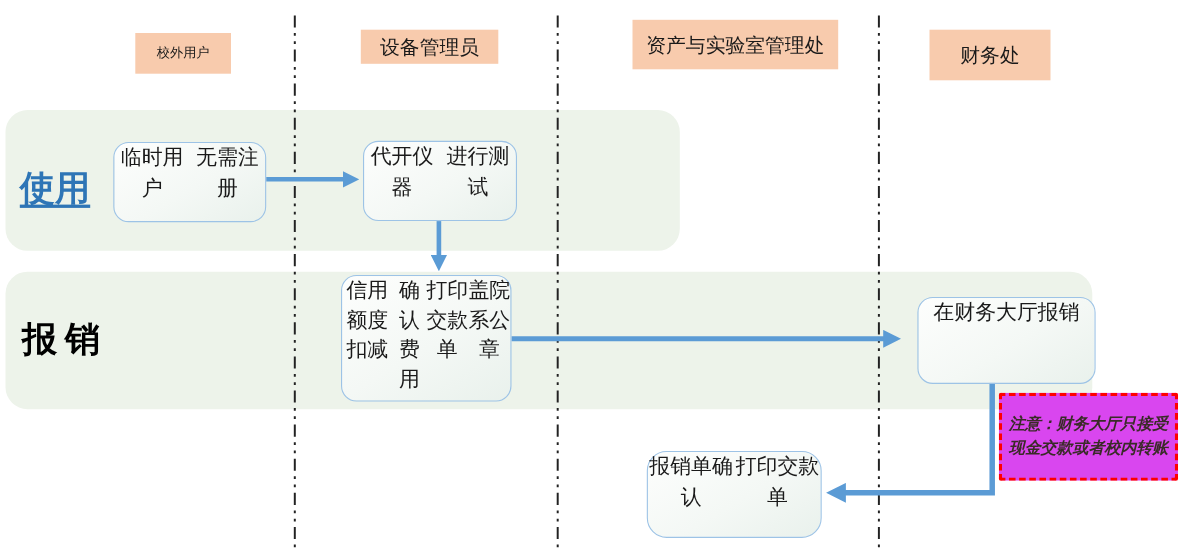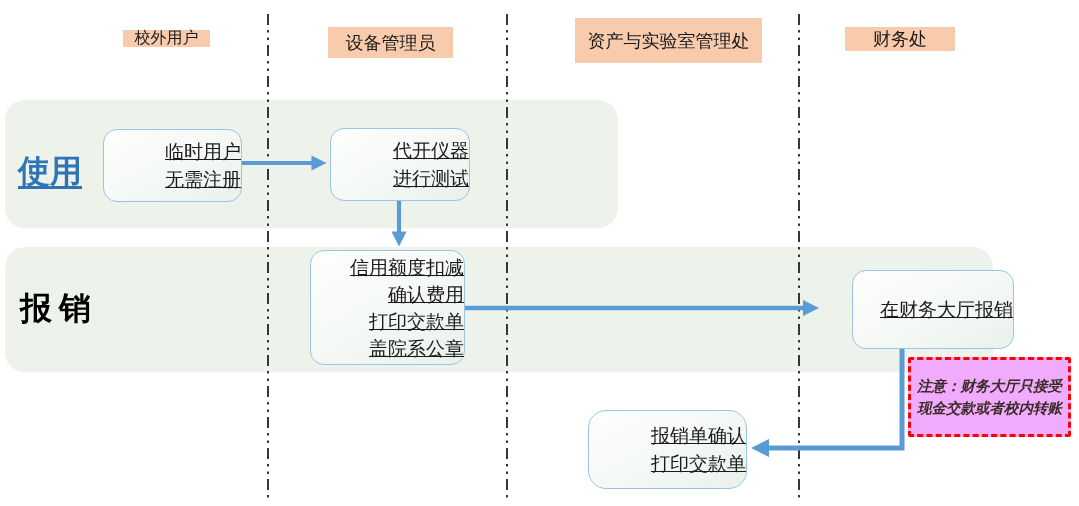--- a/index.html
+++ b/index.html
@@ -8,41 +8,41 @@
     font-family:"Liberation Sans",sans-serif;overflow:hidden;
   }
   .band{position:absolute;background:#edf3ea;border-radius:20px;}
   .band-use{left:5px;top:100px;width:613px;height:128px;}
   .band-reimburse{left:5px;top:247px;width:988px;height:125px;}
   .overlay{position:absolute;left:0;top:0;width:1079px;height:506px;pointer-events:none;}
   .lane-header{
     position:absolute;background:#f8cbad;color:#1a1a1a;font-size:18px;
     display:flex;align-items:center;justify-content:center;white-space:nowrap;
   }
-  .lh1{left:123px;top:30px;width:87px;height:17px;font-size:16px;}
+  .lh1{left:123px;top:30px;width:87px;height:37px;font-size:12px;}
   .lh2{left:328px;top:27px;width:125px;height:31px;}
   .lh3{left:575px;top:18px;width:187px;height:45px;}
-  .lh4{left:845px;top:27px;width:110px;height:24px;}
+  .lh4{left:845px;top:27px;width:110px;height:46px;}
   .row-label{position:absolute;font-size:32px;font-weight:600;color:#000;}
   .row-label-use{left:18px;top:150px;color:#2e75b6;text-decoration:underline;text-underline-offset:4px;}
   .row-label-reimburse{left:20px;top:287px;letter-spacing:7px;}
   .node{
     position:absolute;border:1.5px solid #9dc3e6;border-radius:14px;
     background:linear-gradient(150deg,#fdfefd 0%,#f4f8f5 55%,#e9f1ec 100%);
-    display:flex;flex-direction:column;align-items:flex-end;justify-content:center;
-    color:#1a1a1a;font-size:19px;line-height:28px;text-align:center;text-decoration:underline;
+    display:flex;flex-direction:row;align-items:flex-start;justify-content:center;
+    color:#1a1a1a;font-size:19px;line-height:28px;text-align:center;
   }
   .n-temp{left:103px;top:129px;width:137px;height:71px;}
   .n-open{left:330px;top:128px;width:138px;height:71px;}
   .n-edit{left:310px;top:250px;width:153px;height:113px;line-height:27px;}
-  .n-hall{left:852px;top:270px;width:160px;height:77px;}
+  .n-hall{left:834px;top:270px;width:160px;height:77px;}
   .n-confirm{left:588px;top:410px;width:157px;height:77px;border-radius:18px;}
   .note{
     position:absolute;left:908px;top:357px;width:163px;height:80px;
-    background:#f0abfc;border:3px dashed #ff0000;border-radius:2px;
+    background:#d946ef;border:3px dashed #ff0000;border-radius:2px;
     box-sizing:border-box;display:flex;flex-direction:column;justify-content:center;
     padding:20px 6px;color:#3a2b28;font-size:14.5px;font-style:italic;font-weight:600;
     line-height:22px;white-space:nowrap;
   }
 </style>
 </head>
 <body>
 
 <div class="canvas">
 

